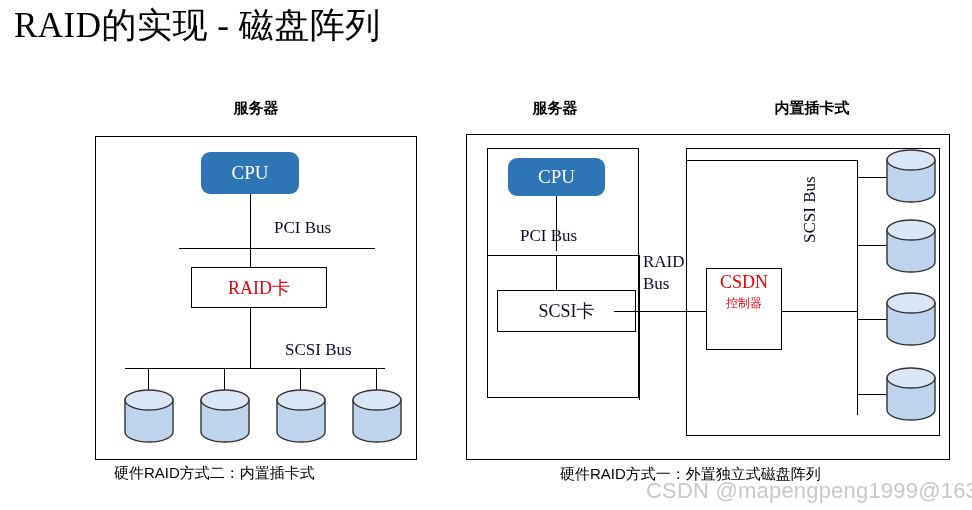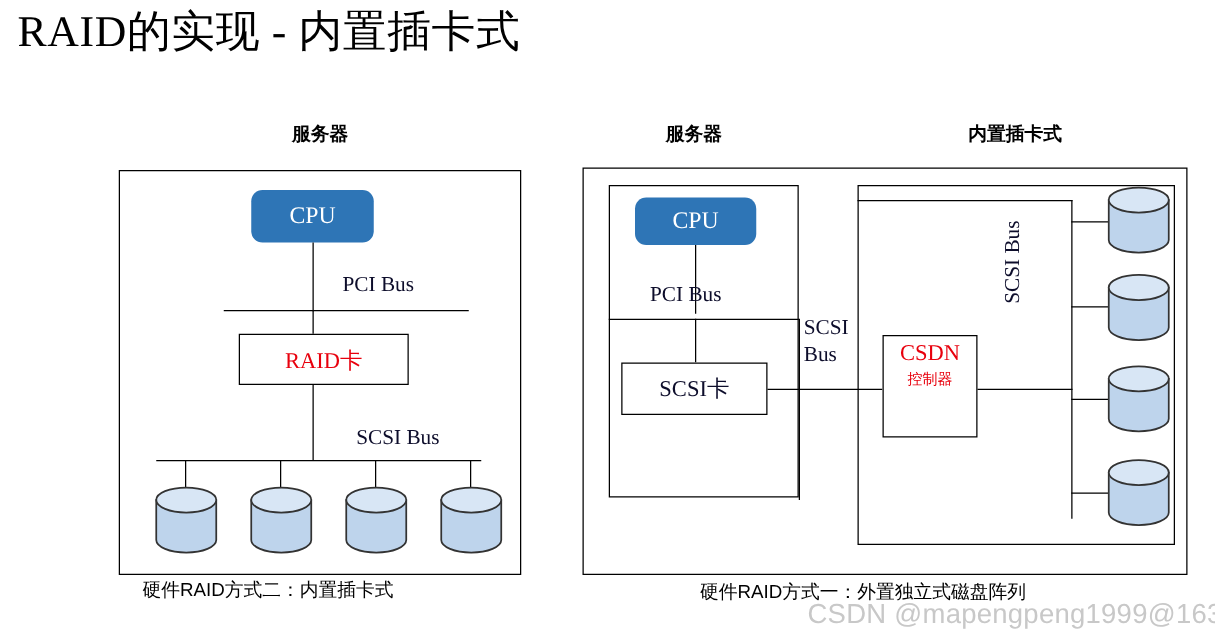--- a/index.html
+++ b/index.html
@@ -128,21 +128,21 @@
     white-space: nowrap;
     letter-spacing: 0.2px;
     font-family: "Liberation Sans", "DejaVu Sans", sans-serif;
   }
 </style>
 </head>
 <body>
 
 <div id="slide">
 
-  <div class="abs" id="slide-title">RAID的实现 - 内置插卡式</div>
+  <div class="abs" id="slide-title">RAID的实现 - 磁盘阵列</div>
 
   <div class="abs" style="left:0px; top:0px; width:460px; height:510px;">
 
     <div class="abs group-label" style="left:196px; top:99px; width:120px;">服务器</div>
 
     <div class="abs box-outline" style="left:95px; top:136px; width:322px; height:324px;"></div>
 
     <div class="abs cpu-box" style="left:201px; top:152px; width:98px; height:42px;">
       <span>CPU</span>
     </div>
@@ -214,29 +214,29 @@
     </div>
 
     <div class="abs vline" style="left:556px; top:196px; height:55px;"></div>
 
     <div class="abs bus-label" style="left:520px; top:226px;">PCI Bus</div>
 
     <div class="abs hline" style="left:487px; top:255px; width:152px;"></div>
 
     <div class="abs vline" style="left:556px; top:255px; height:35px;"></div>
 
-    <div class="abs card-box black" style="left:497px; top:290px; width:117px; height:42px;">
+    <div class="abs card-box black" style="left:497px; top:290px; width:139px; height:42px;">
       <span>SCSI卡</span>
     </div>
 
     <div class="abs hline" style="left:614px; top:311px; width:92px;"></div>
 
     <div class="abs vline" style="left:639px; top:255px; height:145px;"></div>
 
-    <div class="abs bus-label" style="left:643px; top:252px;">SCSI</div>
+    <div class="abs bus-label" style="left:643px; top:252px;">RAID</div>
     <div class="abs bus-label" style="left:643px; top:274px;">Bus</div>
 
     <div class="abs card-box red two-line" style="left:706px; top:268px; width:76px; height:82px;">
       <span>CSDN</span>
       <span style="font-size:12px;">控制器</span>
     </div>
 
     <div class="abs hline" style="left:782px; top:311px; width:76px;"></div>
 
     <div class="abs vline" style="left:857px; top:160px; height:255px;"></div>

